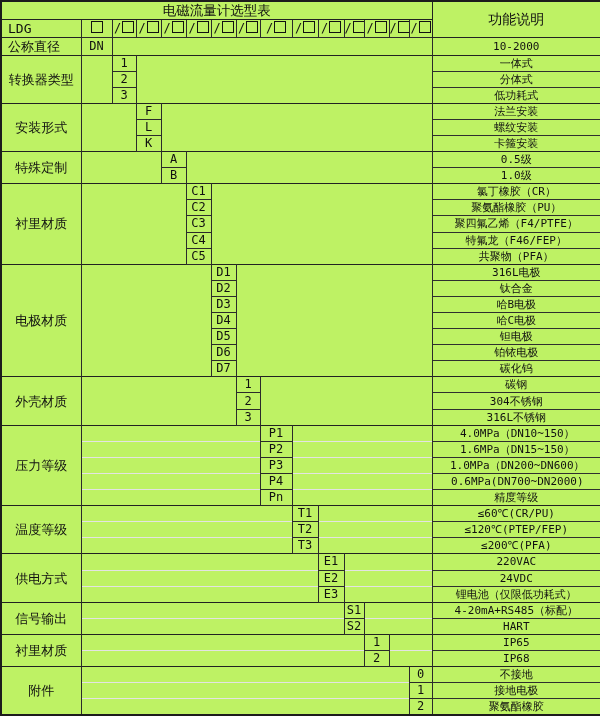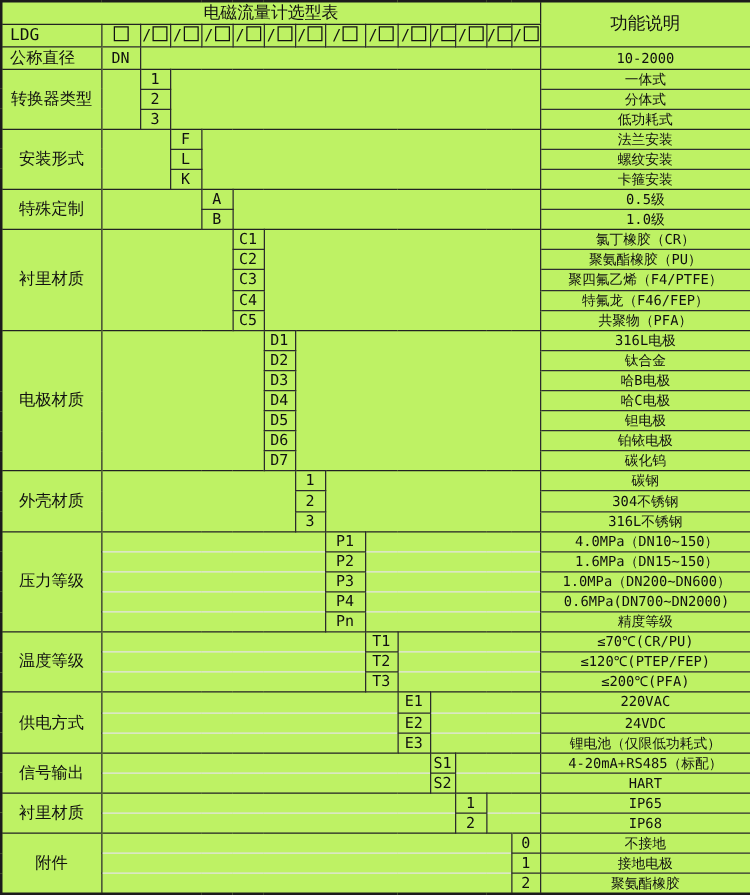--- a/index.html
+++ b/index.html
@@ -216,21 +216,21 @@
           <td class="spacer fl" colspan="7"></td>
           <td class="code">Pn</td>
           <td class="spacer fl" colspan="6"></td>
           <td class="func">精度等级</td>
         </tr>
         <tr class="sec-start">
           <td class="cat" rowspan="3">温度等级</td>
           <td class="spacer" colspan="8"></td>
           <td class="code">T1</td>
           <td class="spacer" colspan="5"></td>
-          <td class="func">≤70℃(CR/PU)</td>
+          <td class="func">≤60℃(CR/PU)</td>
         </tr>
         <tr>
           <td class="spacer fl" colspan="8"></td>
           <td class="code">T2</td>
           <td class="spacer fl" colspan="5"></td>
           <td class="func">≤120℃(PTEP/FEP)</td>
         </tr>
         <tr>
           <td class="spacer fl" colspan="8"></td>
           <td class="code">T3</td>

